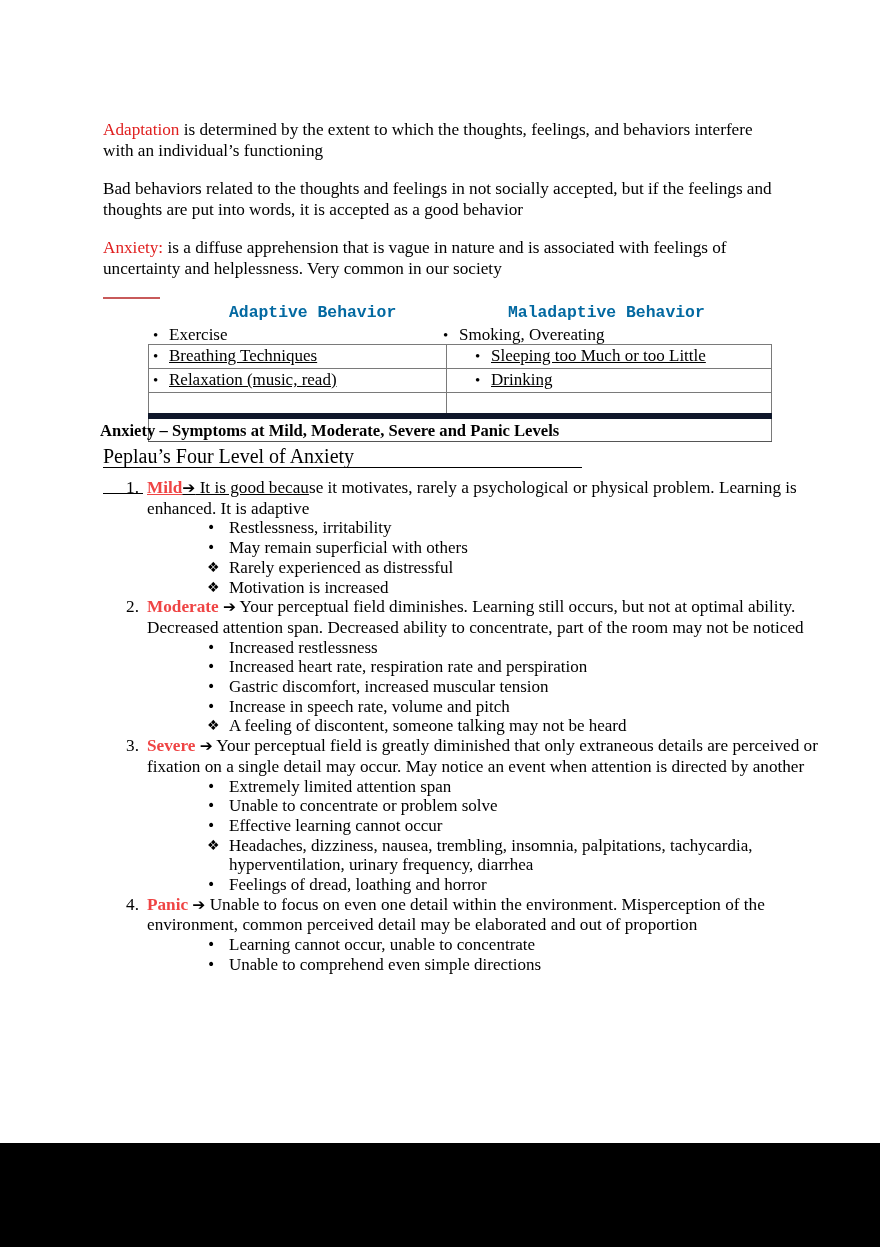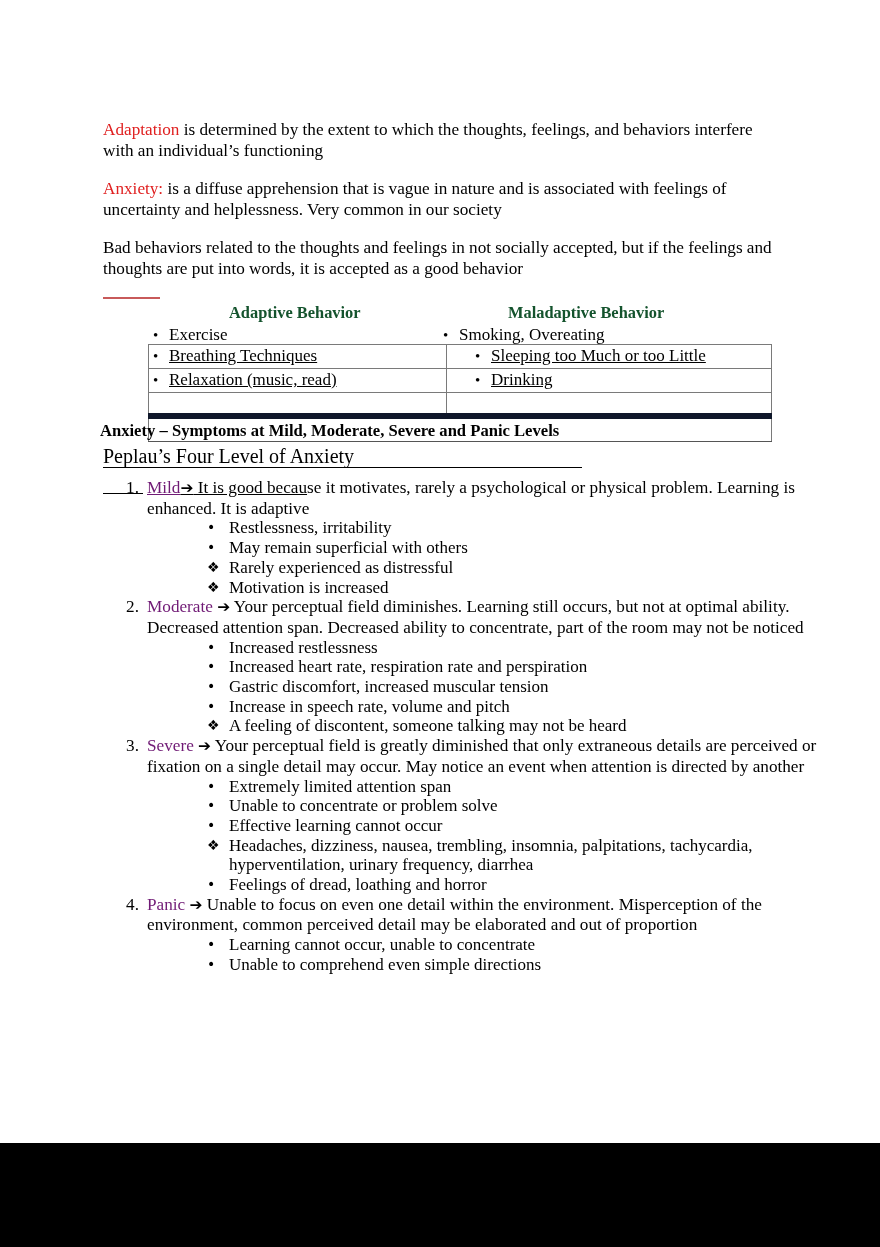--- a/index.html
+++ b/index.html
@@ -33,21 +33,21 @@
 
   
   .para {
     font-size: 17.2px;
     line-height: 20.5px;
     color: #000000;
     text-align: left;
     margin: 0 0 18px 0;
   }
   .kw-red { color: #E02020; }
-  .kw-green { color: #701a75; }
+  .kw-green { color: #ef4444; font-weight: bold; }
 
   
   .red-rule {
     position: absolute;
     left: 103px;
     top: 297px;
     width: 57px;
     height: 0;
     border-top: 2.5px solid #C85A5A;
   }
@@ -57,22 +57,23 @@
     position: absolute;
     left: 103px;
     top: 303px;
     width: 675px;
     height: 22px;
   }
   .bh {
     position: absolute;
     font-size: 16.4px;
     font-weight: bold;
-    color: #14532d;
+    color: #0369a1;
     white-space: nowrap;
+    font-family: Liberation Mono, monospace;
   }
   .bh.adaptive { left: 126px; top: 0; }
   .bh.maladaptive { left: 405px; top: 0; }
 
   .top-row {
     position: absolute;
     left: 103px;
     top: 325px;
     width: 675px;
     height: 20px;
@@ -228,23 +229,23 @@
 </style>
 </head>
 <body>
 
 <div id="page">
 
   <div id="page-inner">
 
     <p class="para"><span class="kw-red">Adaptation</span><span> is determined by the extent to which the thoughts, feelings, and behaviors interfere with an individual’s functioning</span></p>
 
+    <p class="para"><span>Bad behaviors related to the thoughts and feelings in not socially accepted, but if the feelings and thoughts are put into words, it is accepted as a good behavior</span></p>
+
     <p class="para"><span class="kw-red">Anxiety:</span><span> is a diffuse apprehension that is vague in nature and is associated with feelings of uncertainty and helplessness.  Very common in our society</span></p>
-
-    <p class="para"><span>Bad behaviors related to the thoughts and feelings in not socially accepted, but if the feelings and thoughts are put into words, it is accepted as a good behavior</span></p>
 
   </div>
 
   <div class="red-rule"></div>
 
   <div class="behavior-headers">
     <div class="bh adaptive">Adaptive Behavior</div>
     <div class="bh maladaptive">Maladaptive Behavior</div>
   </div>
 

